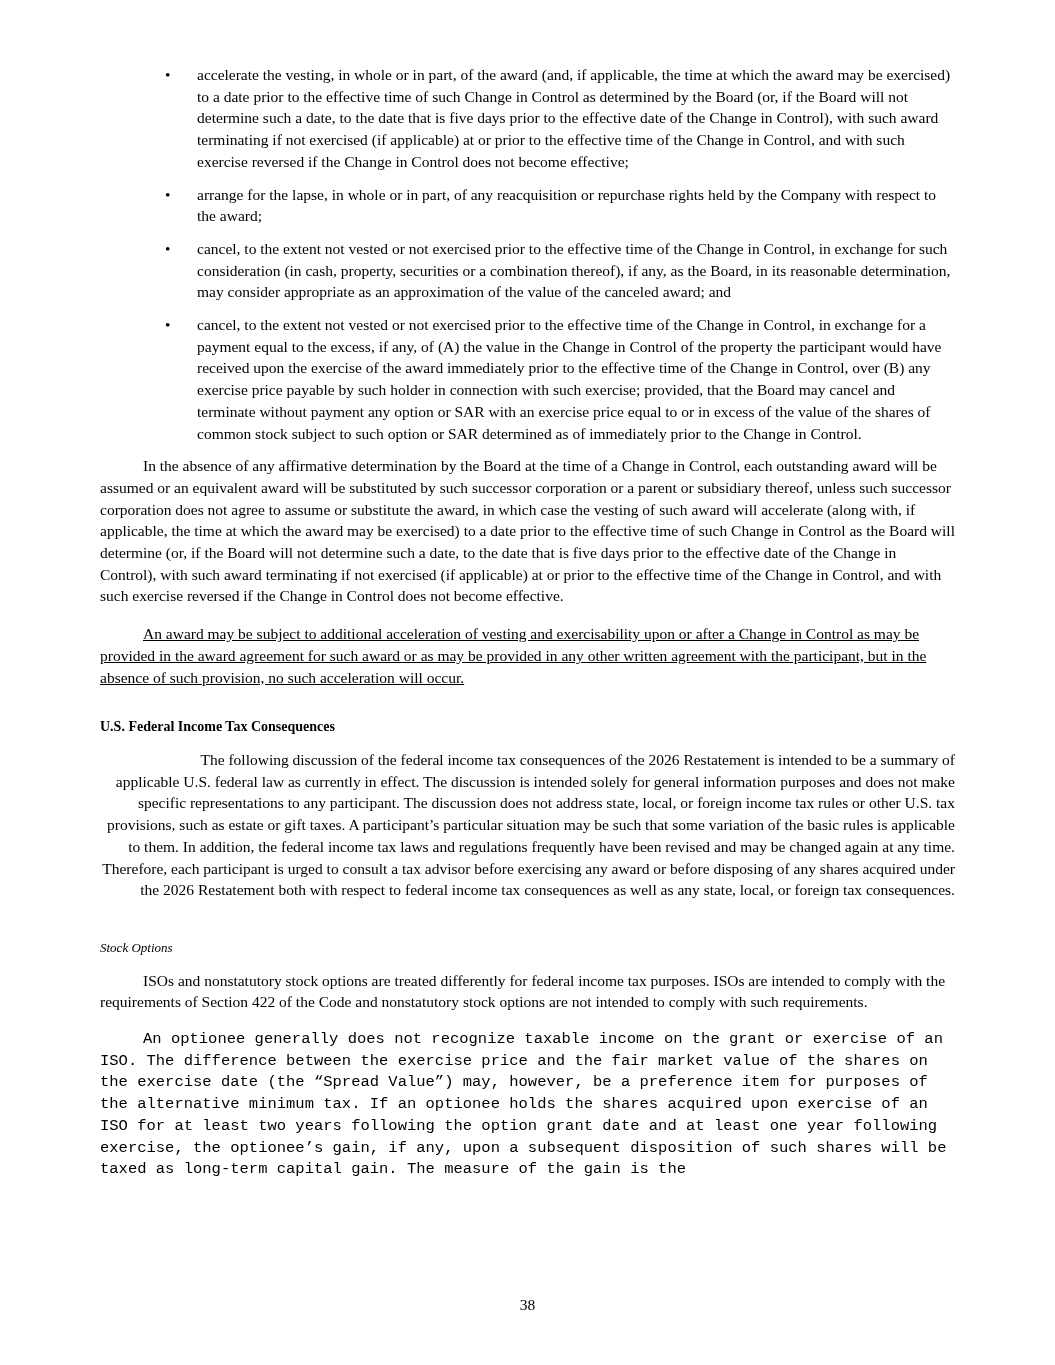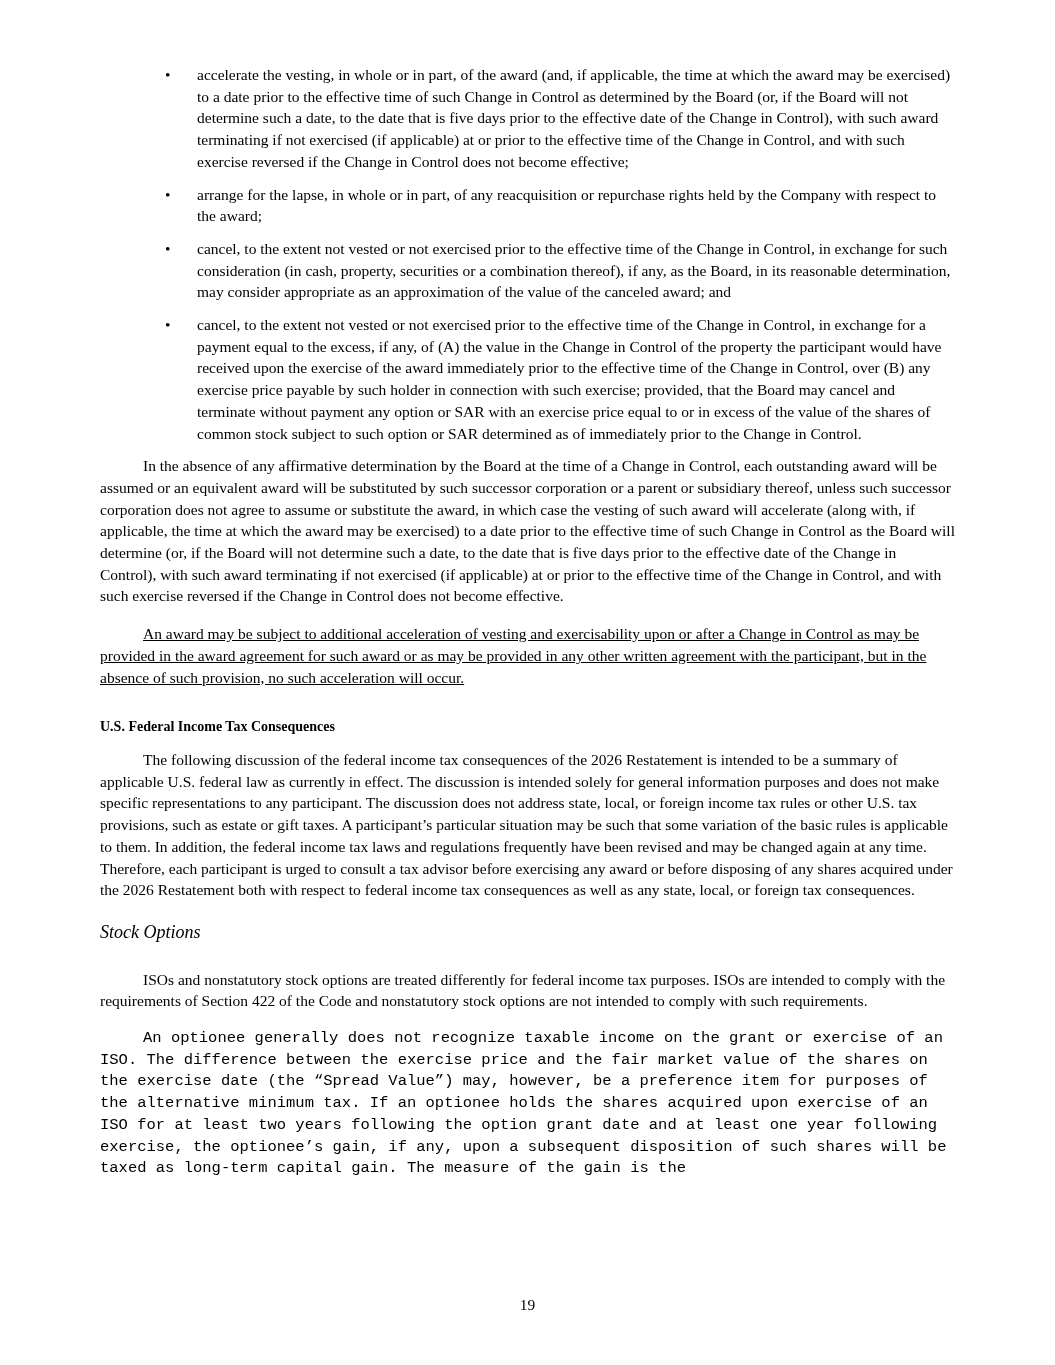--- a/index.html
+++ b/index.html
@@ -36,28 +36,28 @@
   }
   .para { text-indent: 43px; }
   .p-board { margin-top: 12px; }
   .p-absence { margin-top: 4px; }
   .p-award { margin-top: 16px; text-decoration: underline; }
   .heading-bold {
     margin-top: 28px;
     font-size: 14px;
     font-weight: bold;
   }
-  .p-following { margin-top: 11px; }
+  .p-following { margin-top: 11px; text-align: right; }
   .heading-italic {
-    margin-top: 21px;
-    font-size: 18px;
+    margin-top: 36px;
+    font-size: 13px;
     font-weight: normal;
     font-style: italic;
   }
-  .p-isos { margin-top: 25px; }
+  .p-isos { margin-top: 11px; }
   .p-optionee { margin-top: 16px; font-family: Liberation Mono, monospace; }
   .page-number {
     position: absolute;
     top: 1296px;
     left: 0;
     width: 100%;
     text-align: center;
     font-size: 15.5px;
   }
 </style>
@@ -96,14 +96,14 @@
     <p class="para p-following">The following discussion of the federal income tax consequences of the 2026 Restatement is intended to be a summary of applicable U.S. federal law as currently in effect. The discussion is intended solely for general information purposes and does not make specific representations to any participant. The discussion does not address state, local, or foreign income tax rules or other U.S. tax provisions, such as estate or gift taxes. A participant’s particular situation may be such that some variation of the basic rules is applicable to them. In addition, the federal income tax laws and regulations frequently have been revised and may be changed again at any time. Therefore, each participant is urged to consult a tax advisor before exercising any award or before disposing of any shares acquired under the 2026 Restatement both with respect to federal income tax consequences as well as any state, local, or foreign tax consequences.</p>
 
     <h3 class="heading-italic">Stock Options</h3>
 
     <p class="para p-isos">ISOs and nonstatutory stock options are treated differently for federal income tax purposes. ISOs are intended to comply with the requirements of Section 422 of the Code and nonstatutory stock options are not intended to comply with such requirements.</p>
 
     <p class="para p-optionee">An optionee generally does not recognize taxable income on the grant or exercise of an ISO. The difference between the exercise price and the fair market value of the shares on the exercise date (the “Spread Value”) may, however, be a preference item for purposes of the alternative minimum tax. If an optionee holds the shares acquired upon exercise of an ISO for at least two years following the option grant date and at least one year following exercise, the optionee’s gain, if any, upon a subsequent disposition of such shares will be taxed as long-term capital gain. The measure of the gain is the</p>
 
   </div>
 
-  <div class="page-number">19</div>
+  <div class="page-number">38</div>
 </div>
 
 </body></html>

